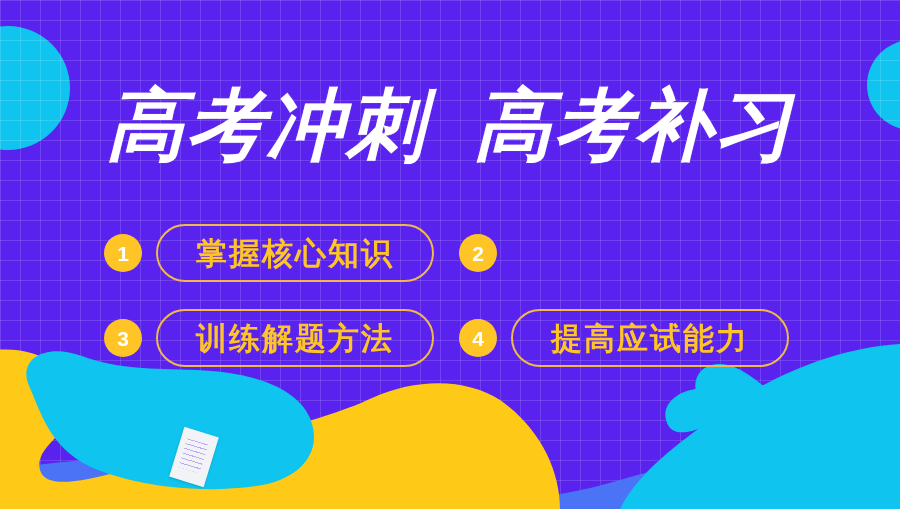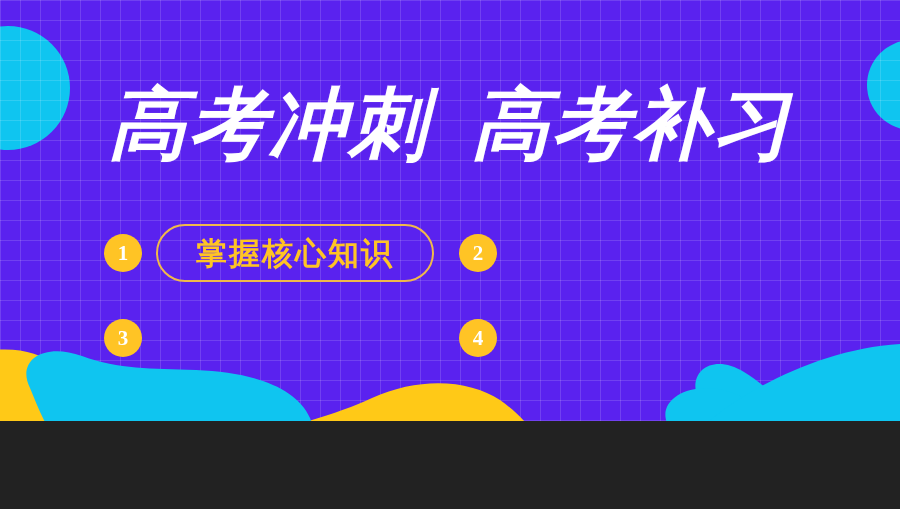--- a/index.html
+++ b/index.html
@@ -3,24 +3,24 @@
 <meta charset="utf-8">
 <style>
   html, body {
     margin: 0;
     padding: 0;
     background: #222;
   }
   #poster {
     position: relative;
     width: 900px;
-    height: 421px;
+    height: 509px;
     overflow: hidden;
     background-color: #5a22ef;
-    font-family: Liberation Serif, serif;
+    font-family: Liberation Sans, sans-serif;
   }
   
   .grid {
     position: absolute;
     inset: 0;
     background-image:
       repeating-linear-gradient(to right,  rgba(255,255,255,0.14) 0 1px, transparent 1px 20px),
       repeating-linear-gradient(to bottom, rgba(255,255,255,0.14) 0 1px, transparent 1px 20px);
     pointer-events: none;
     z-index: 2;
@@ -166,21 +166,23 @@
         <div class="badge">1</div>
         <div class="pill">掌握核心知识</div>
       </div>
 
       <div class="item">
         <div class="badge">2</div>
       </div>
 
       <div class="item">
         <div class="badge">3</div>
+        <div class="pill">训练解题方法</div>
       </div>
 
       <div class="item">
         <div class="badge">4</div>
+        <div class="pill">提高应试能力</div>
       </div>
 
     </div>
   </div>
 </div>
 
 </body></html>

